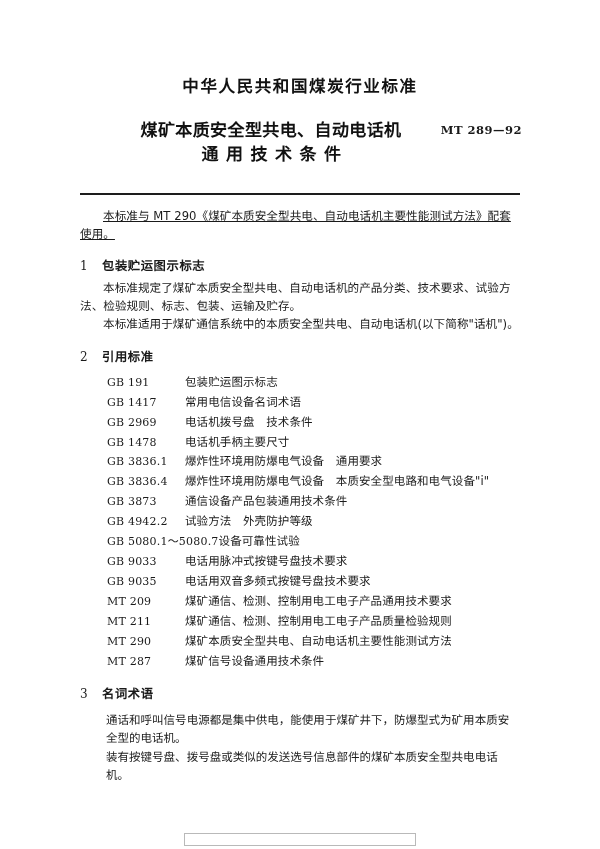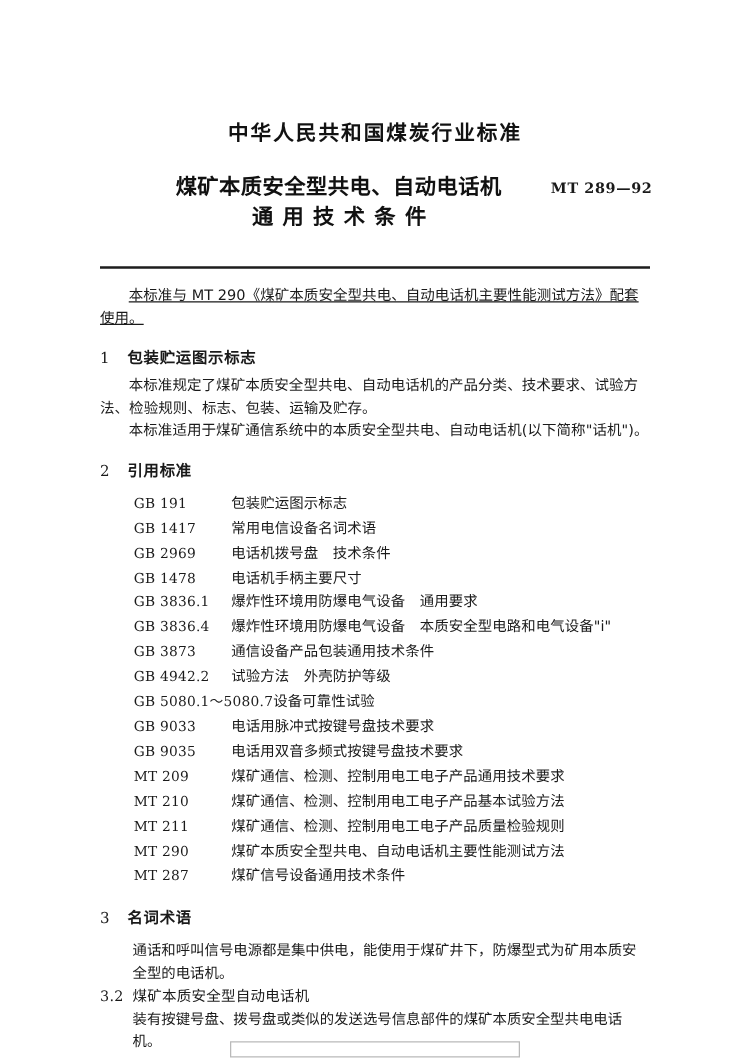--- a/index.html
+++ b/index.html
@@ -29,21 +29,21 @@
     top: 0;
     width: 440px;
   }
 
   
   .masthead {
     text-align: center;
     font-size: 16.5px;
     font-weight: bold;
     letter-spacing: 1.6px;
-    padding-top: 97px;
+    padding-top: 77px;
     line-height: 1.2;
     color: #121212;
   }
 
   .title-block {
     position: relative;
     margin-top: 22px;
   }
   .doc-title-l1 {
     text-align: center;
@@ -208,35 +208,33 @@
         <div class="ref-item"><span class="ref-code">GB 2969</span><span class="ref-name">电话机拨号盘　技术条件</span></div>
         <div class="ref-item"><span class="ref-code">GB 1478</span><span class="ref-name">电话机手柄主要尺寸</span></div>
         <div class="ref-item"><span class="ref-code">GB 3836.1</span><span class="ref-name">爆炸性环境用防爆电气设备　通用要求</span></div>
         <div class="ref-item"><span class="ref-code">GB 3836.4</span><span class="ref-name">爆炸性环境用防爆电气设备　本质安全型电路和电气设备"i"</span></div>
         <div class="ref-item"><span class="ref-code">GB 3873</span><span class="ref-name">通信设备产品包装通用技术条件</span></div>
         <div class="ref-item"><span class="ref-code">GB 4942.2</span><span class="ref-name">试验方法　外壳防护等级</span></div>
         <div class="ref-item"><span class="ref-code">GB 5080.1～5080.7</span><span class="ref-name">设备可靠性试验</span></div>
         <div class="ref-item"><span class="ref-code">GB 9033</span><span class="ref-name">电话用脉冲式按键号盘技术要求</span></div>
         <div class="ref-item"><span class="ref-code">GB 9035</span><span class="ref-name">电话用双音多频式按键号盘技术要求</span></div>
         <div class="ref-item"><span class="ref-code">MT 209</span><span class="ref-name">煤矿通信、检测、控制用电工电子产品通用技术要求</span></div>
-        <div class="ref-item"><span class="ref-code">MT 210</span><span class="ref-name">煤矿通信、检测、控制用电工电子产品基本试验方法</span></div>
         <div class="ref-item"><span class="ref-code">MT 211</span><span class="ref-name">煤矿通信、检测、控制用电工电子产品质量检验规则</span></div>
         <div class="ref-item"><span class="ref-code">MT 290</span><span class="ref-name">煤矿本质安全型共电、自动电话机主要性能测试方法</span></div>
         <div class="ref-item"><span class="ref-code">MT 287</span><span class="ref-name">煤矿信号设备通用技术条件</span></div>
       </div>
 
     <div class="sec-head">
       <span class="num">3</span><span>名词术语</span>
     </div>
     <div class="terms" id="terms-list">
         <div class="term">
           <div class="term-body">通话和呼叫信号电源都是集中供电，能使用于煤矿井下，防爆型式为矿用本质安全型的电话机。</div>
         </div>
         <div class="term">
-          <div class="term-head"><span class="tnum">3.2</span><span>煤矿本质安全型自动电话机</span></div>
           <div class="term-body">装有按键号盘、拨号盘或类似的发送选号信息部件的煤矿本质安全型共电电话机。</div>
         </div>
       </div>
 
   </div>
 
   <div class="page-number">298</div>
 
   <div class="bottom-box"></div>
 </div>

